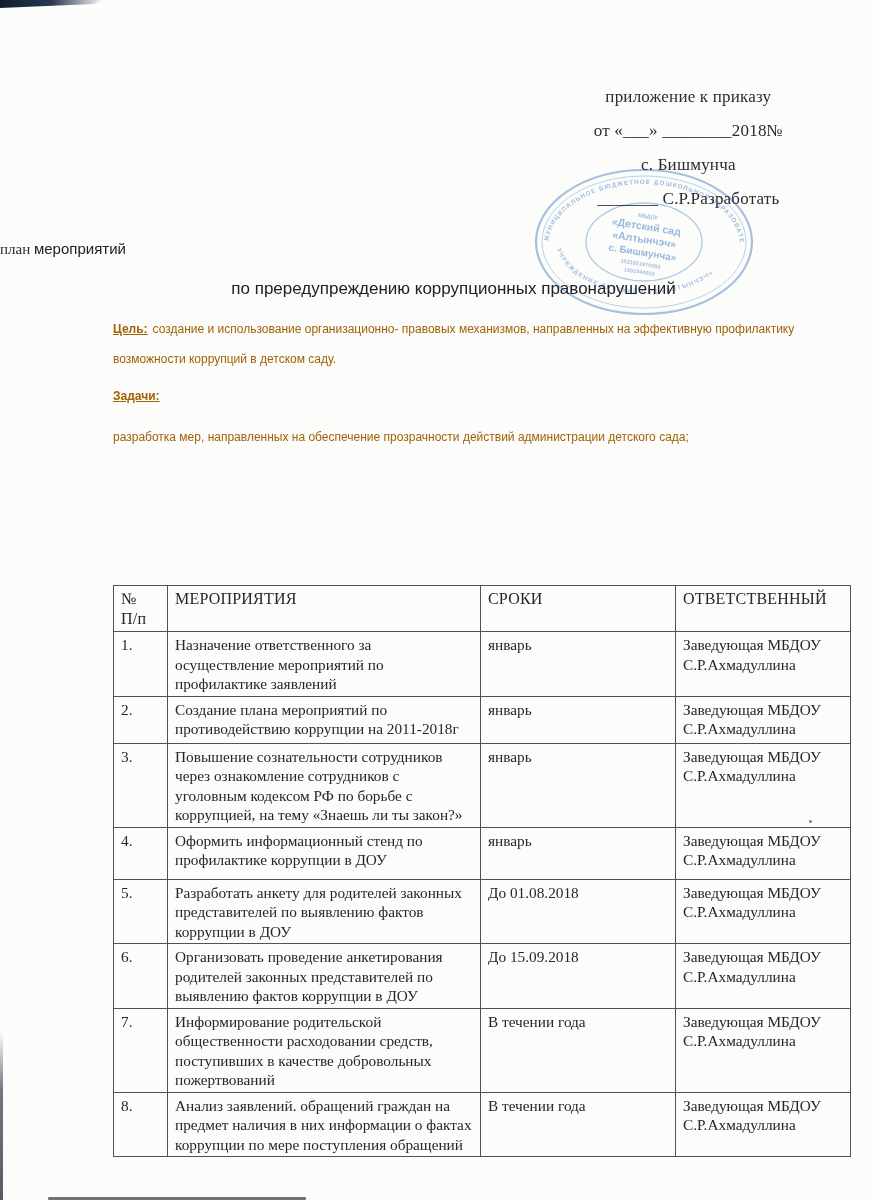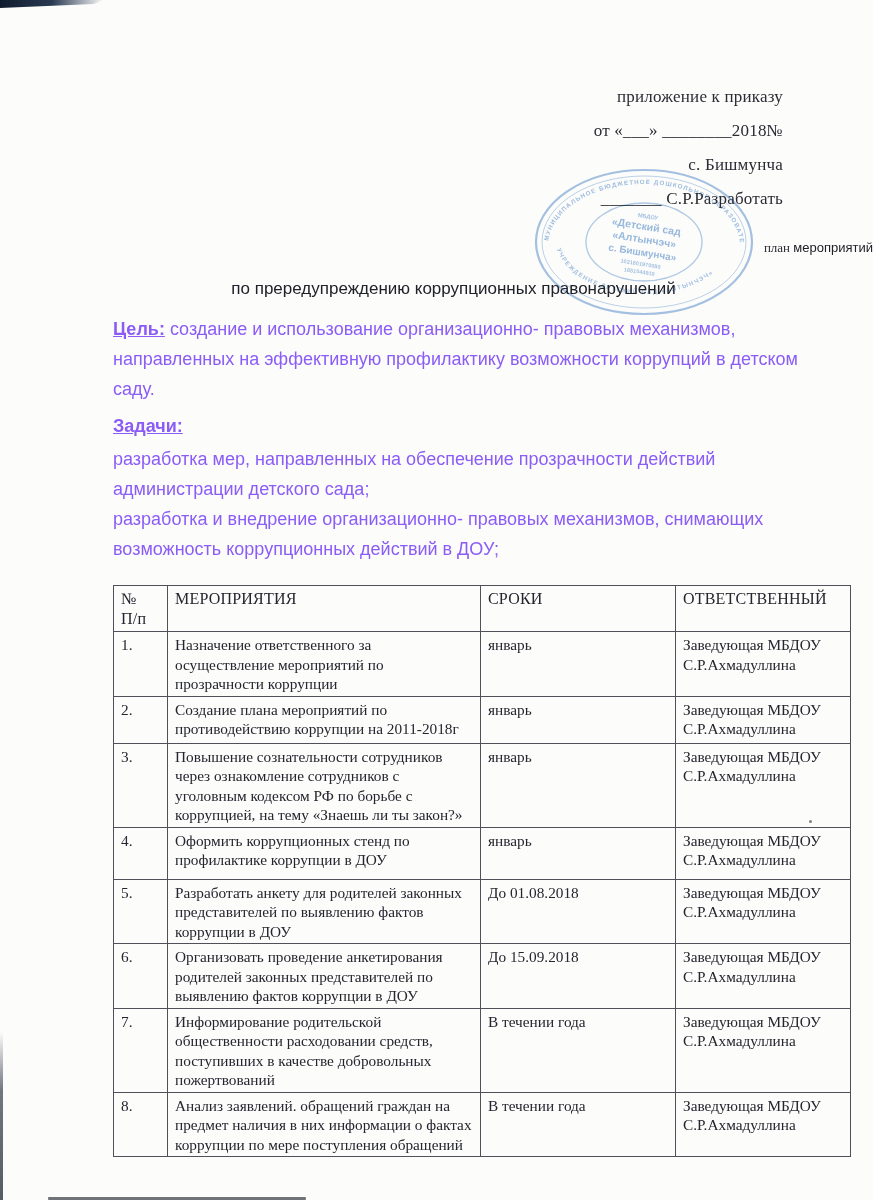--- a/index.html
+++ b/index.html
@@ -25,49 +25,49 @@
     position:absolute;left:48px;bottom:0;width:258px;height:3px;
     background:#4c5159;opacity:.8;border-radius:1px;
   }
   .art-dot{
     position:absolute;left:809px;top:820px;width:3px;height:3px;
     background:#555;border-radius:50%;opacity:.75;
   }
 
   
   .hdr{
-    position:absolute;top:80px;right:90px;text-align:right;
+    position:absolute;top:80px;right:90px;text-align:center;
     font-size:17px;line-height:34px;color:#2b2b34;letter-spacing:.2px;
   }
 
   
   .stamp{position:absolute;left:532px;top:166px;mix-blend-mode:multiply;opacity:.88;}
   .stamp text{font-family:"Liberation Sans",sans-serif;font-weight:700;}
 
   
   .t1{
-    position:absolute;top:240px;left:0;width:873px;text-align:right;
-    font-size:13px;color:#2b2b34;
+    position:absolute;top:240px;left:0;width:873px;text-align:left;
+    font-size:15px;color:#2b2b34;
   }
   .t1 .w-serif{font-family:"Liberation Serif",serif;}
   .t1 .w-sans{font-family:"Liberation Sans",sans-serif;color:#202129;}
   .t2{
     position:absolute;top:279px;left:113px;width:681px;text-align:center;
     font-family:Liberation Sans, sans-serif;font-size:17px;color:#202129;
   }
 
   
   .bodytext{
     position:absolute;top:314px;left:113px;width:712px;
-    font-family:"Liberation Sans",sans-serif;font-size:18px;
-    line-height:30px;color:#8b5cf6;
+    font-family:"Liberation Sans",sans-serif;font-size:12px;
+    line-height:30px;color:#a16207;
   }
   .bodytext p{margin:0;}
   .bodytext p.goal{margin-bottom:7px;}
-  .bodytext p.tlabel{margin-bottom:3px;}
+  .bodytext p.tlabel{margin-bottom:11px;}
   .lbl{font-weight:700;text-decoration:underline;margin-right:5px;}
 
   
   table.plan{
     position:absolute;top:585px;left:113px;width:681px;
     border-collapse:collapse;table-layout:fixed;
     font-family:"Liberation Serif",serif;font-size:15.3px;
     line-height:19.5px;color:#25252f;
   }
   table.plan td,table.plan th{
@@ -129,55 +129,54 @@
   <div class="t1">
     <span class="w-serif">план</span>
     <span class="w-sans">мероприятий</span>
   </div>
   <div class="t2">по прередупреждению коррупционных правонарушений</div>
 
   <div class="bodytext">
     <p class="goal"><span class="lbl">Цель:</span><span>создание и использование организационно- правовых механизмов, направленных на эффективную профилактику возможности коррупций в детском саду.</span></p>
     <p class="tlabel"><span class="lbl">Задачи:</span></p>
     <p class="task">разработка мер, направленных  на обеспечение прозрачности  действий администрации детского сада;</p>
-    <p class="task">разработка и внедрение организационно- правовых механизмов, снимающих возможность коррупционных действий в ДОУ;</p>
   </div>
 
   <table class="plan">
     <tbody>
         <tr class="hrow">
       <th class="c-num">
         <div>№</div>
         <div>П/п</div>
       </th>
       <th class="c-act">МЕРОПРИЯТИЯ</th>
       <th class="c-term">СРОКИ</th>
       <th class="c-resp">ОТВЕТСТВЕННЫЙ</th>
     </tr>
     <tr class="r1">
       <td class="c-num">1.</td>
-      <td class="c-act">Назначение ответственного за осуществление мероприятий по прозрачности коррупции</td>
+      <td class="c-act">Назначение ответственного за осуществление мероприятий по профилактике заявлений</td>
       <td class="c-term">январь</td>
       <td class="c-resp">Заведующая МБДОУ С.Р.Ахмадуллина</td>
     </tr>
     <tr class="r2">
       <td class="c-num">2.</td>
       <td class="c-act">Создание плана мероприятий по противодействию коррупции на 2011-2018г</td>
       <td class="c-term">январь</td>
       <td class="c-resp">Заведующая МБДОУ С.Р.Ахмадуллина</td>
     </tr>
     <tr class="r3">
       <td class="c-num">3.</td>
       <td class="c-act">Повышение сознательности сотрудников через ознакомление сотрудников с уголовным кодексом РФ по борьбе с коррупцией, на тему «Знаешь ли ты закон?»</td>
       <td class="c-term">январь</td>
       <td class="c-resp">Заведующая МБДОУ С.Р.Ахмадуллина</td>
     </tr>
     <tr class="r4">
       <td class="c-num">4.</td>
-      <td class="c-act">Оформить коррупционных  стенд по профилактике коррупции в ДОУ</td>
+      <td class="c-act">Оформить информационный  стенд по профилактике коррупции в ДОУ</td>
       <td class="c-term">январь</td>
       <td class="c-resp">Заведующая МБДОУ С.Р.Ахмадуллина</td>
     </tr>
     <tr class="r5">
       <td class="c-num">5.</td>
       <td class="c-act">Разработать анкету для родителей законных представителей по выявлению фактов коррупции в ДОУ</td>
       <td class="c-term">До 01.08.2018</td>
       <td class="c-resp">Заведующая МБДОУ С.Р.Ахмадуллина</td>
     </tr>
     <tr class="r6">

